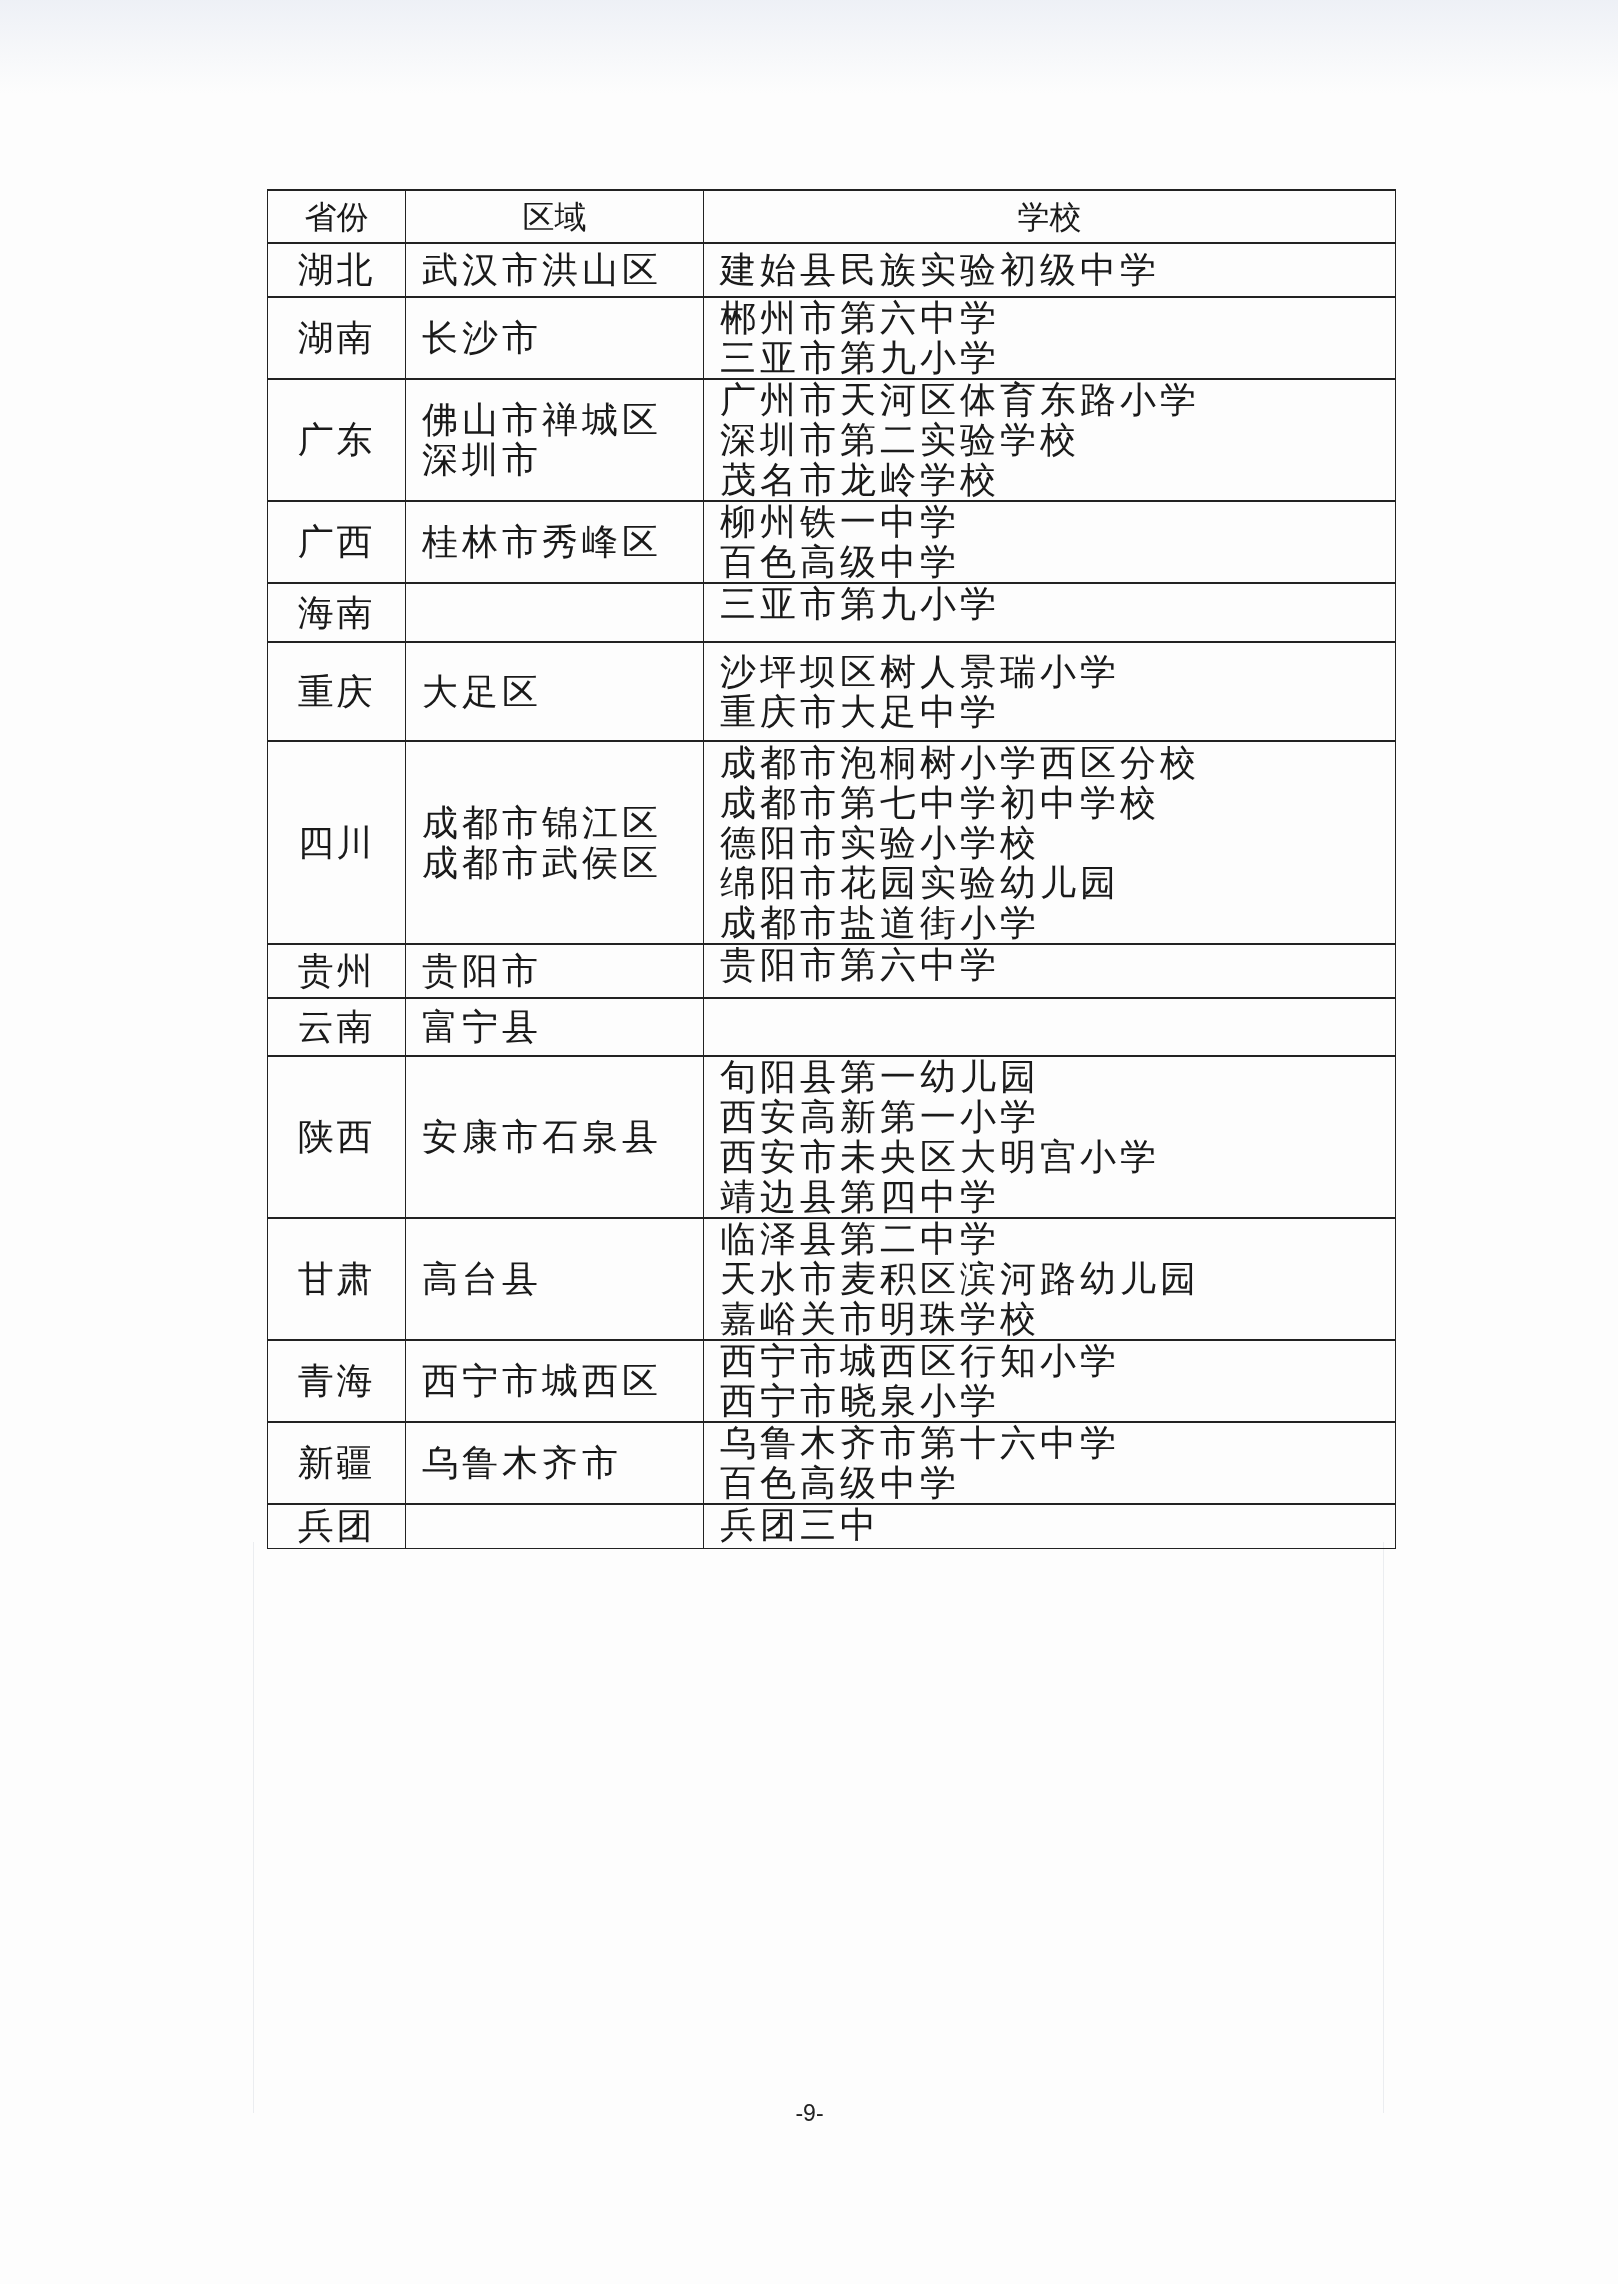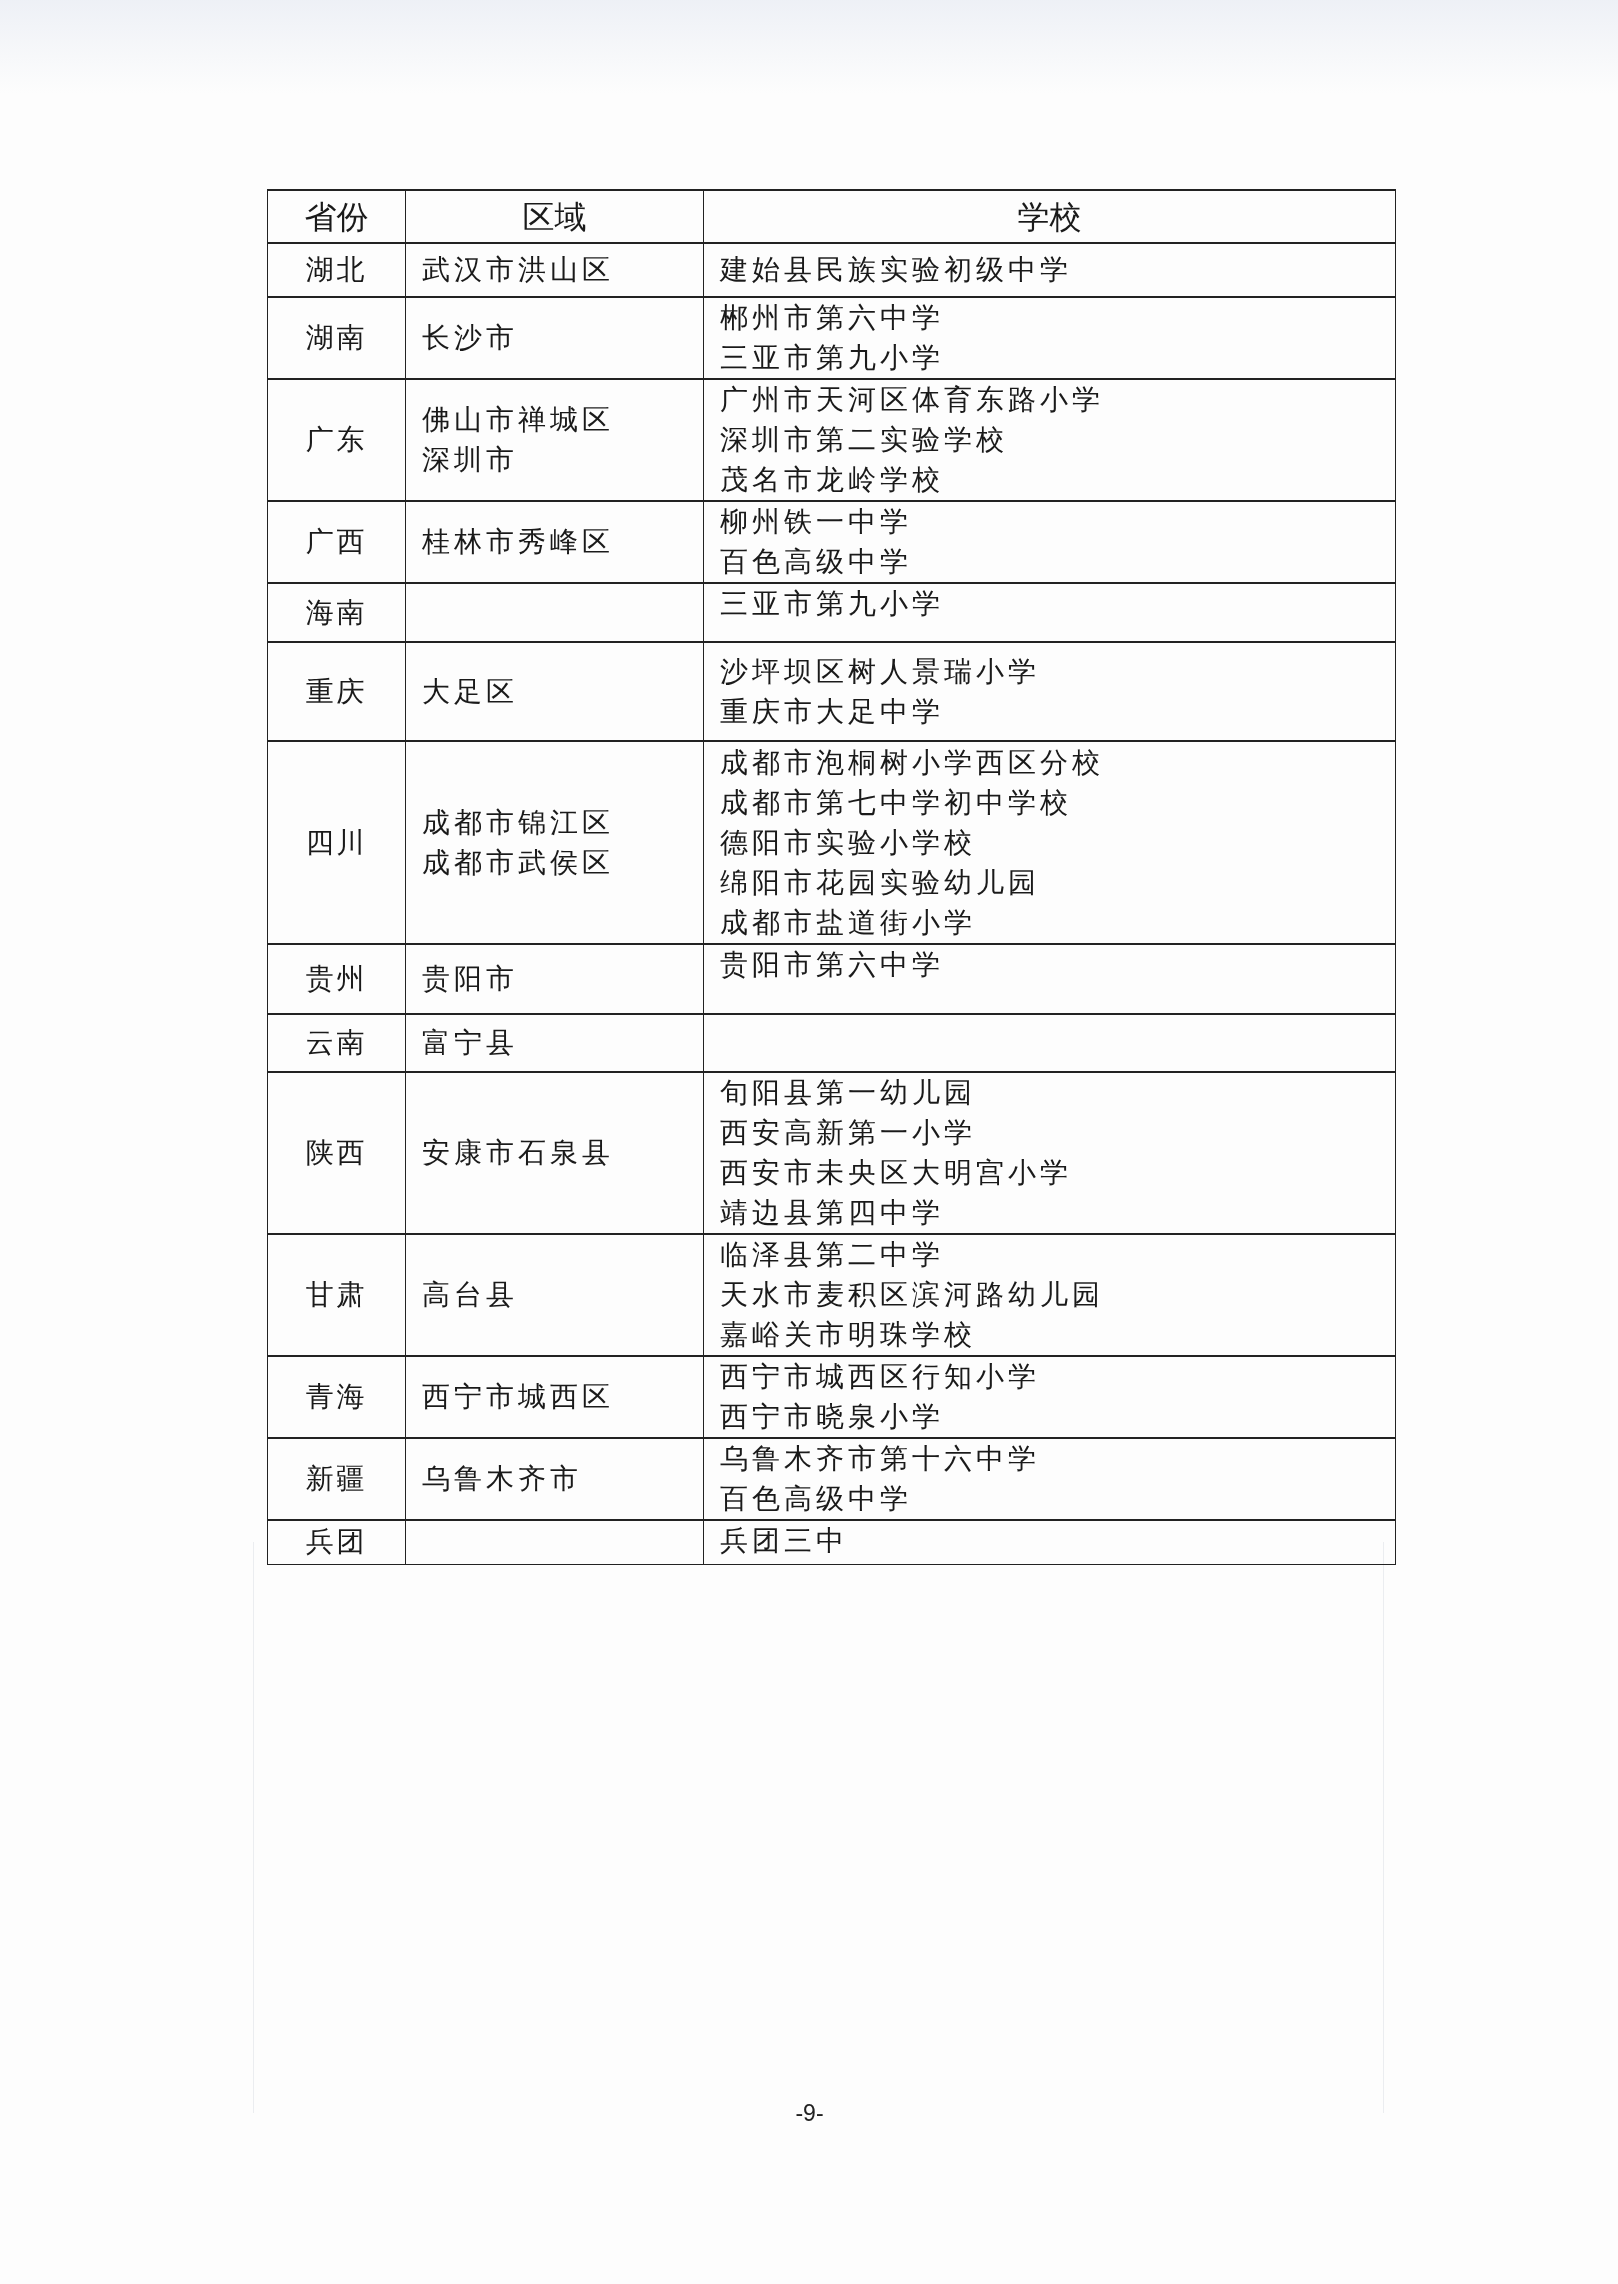--- a/index.html
+++ b/index.html
@@ -26,21 +26,21 @@
       position: absolute;
       left: 267px; top: 189px;
       width: 1129px;
       border-collapse: collapse;
       table-layout: fixed;
     }
     table.main td, table.main th {
       border: 1.3px solid #222;
       vertical-align: middle;
       padding: 0;
-      font-size: 28px;
+      font-size: 36px;
       line-height: 40px;
       font-weight: normal;
     }
     table.main tr { border-top: 2.7px solid #222; }
     table.main th { height: 51px; font-size: 32px; }
     col.c1 { width: 138px; }
     col.c2 { width: 298px; }
     col.c3 { width: 692px; }
     .prov { text-align: center; letter-spacing: 2.7px; }
     .region { padding-left: 16px !important; letter-spacing: 4px; }
@@ -138,21 +138,21 @@
           <span class="line">成都市武侯区</span>
         </td>
         <td class="school">
           <span class="line">成都市泡桐树小学西区分校</span>
           <span class="line">成都市第七中学初中学校</span>
           <span class="line">德阳市实验小学校</span>
           <span class="line">绵阳市花园实验幼儿园</span>
           <span class="line">成都市盐道街小学</span>
         </td>
       </tr>
-      <tr style="height: 70px;">
+      <tr style="height: 54px;">
         <td class="prov">贵州</td>
         <td class="region">
           <span class="line">贵阳市</span>
         </td>
         <td class="school" style="vertical-align: top;">
           <span class="line">贵阳市第六中学</span>
         </td>
       </tr>
       <tr style="height: 58px;">
         <td class="prov">云南</td>

